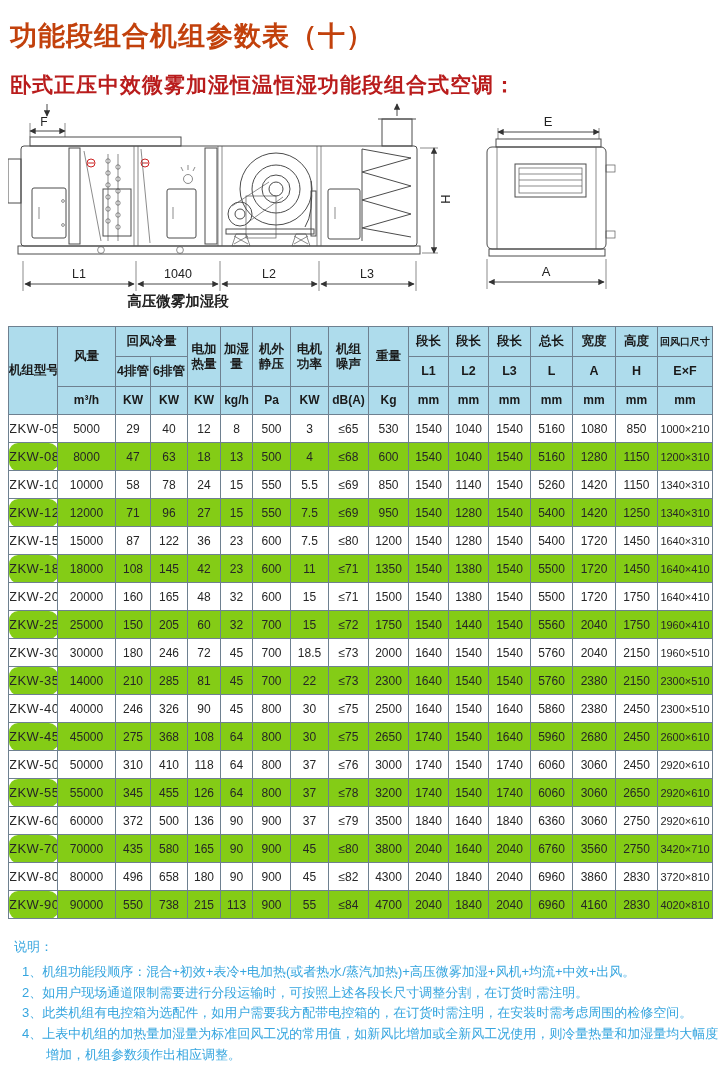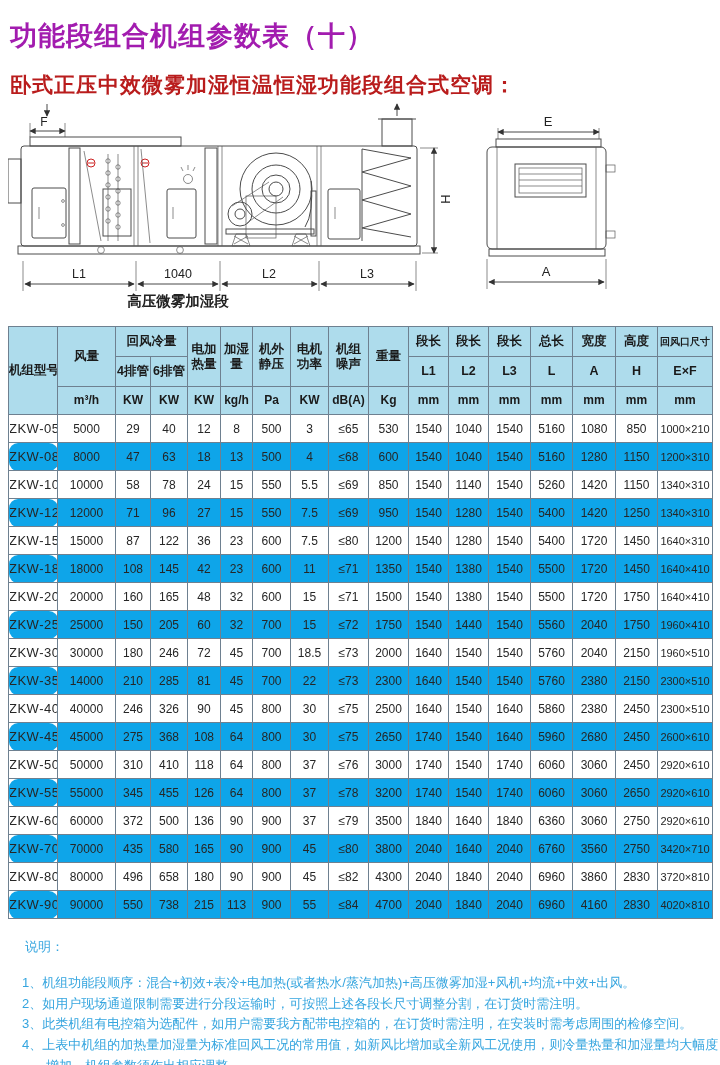--- a/index.html
+++ b/index.html
@@ -3,21 +3,21 @@
 <meta charset="utf-8">
 <style>
   html,body{margin:0;padding:0;}
   body{
     width:720px;height:1065px;background:#ffffff;
     font-family:"Liberation Sans","DejaVu Sans",sans-serif;
     color:#1b1b1b;overflow:hidden;
   }
   .page{padding:12px 8px 0 8px;}
   .main-title{
-    font-size:27px;font-weight:bold;color:#a21caf;
+    font-size:27px;font-weight:bold;color:#c2410c;
     margin:6px 0 0 2px;letter-spacing:1px;
   }
   .green-heading{
     font-size:21px;font-weight:bold;color:#b91c1c;
     margin:17px 0 0 2px;letter-spacing:1px;
   }
   .diagram-wrap{margin:2px 0 0 0;}
   svg text{font-family:"Liberation Sans","DejaVu Sans",sans-serif;fill:#222;}
   .tech{stroke:#4c4c4c;fill:none;stroke-width:1;}
   .tech-thin{stroke:#5a5a5a;fill:none;stroke-width:0.7;}
@@ -33,26 +33,26 @@
     border:1px solid #6e8090;text-align:center;vertical-align:middle;
     padding:0;overflow:hidden;white-space:nowrap;
   }
   table.params thead th{
     background:#AEDCEC;font-weight:bold;font-size:12.5px;line-height:1.2;
     height:29px;color:#1a1a1a;
   }
   table.params thead tr.units-row th{font-size:12px;height:27px;}
   table.params td{height:27px;font-size:12px;}
   table.params td.model{font-size:13px;letter-spacing:0.5px;border-radius:9px;}
-  table.params tbody tr.stripe{background:#0ea5e9;}
+  table.params tbody tr.stripe{background:#84cc16;}
   table.params th:nth-child(16),table.params td:nth-child(17){font-size:11px;}
   table.params thead tr:first-child th:last-child{font-size:10px;}
 
   .notes{margin:18px 0 0 2px;color:#35A5DF;font-size:13px;line-height:1.6;}
-  .notes-heading{margin:15px;font-weight:normal;}
+  .notes-heading{margin:4px;font-weight:normal;}
   ul.note-list{list-style:none;margin:2px 0 0 12px;padding:0;}
   ul.note-list li{padding-left:24px;text-indent:-24px;width:678px;white-space:normal;}
 </style>
 </head>
 <body>
 
 <div class="page">
 
   <h1 class="main-title">功能段组合机组参数表（十）</h1>
   <h2 class="green-heading">卧式正压中效微雾加湿恒温恒湿功能段组合式空调：</h2>

